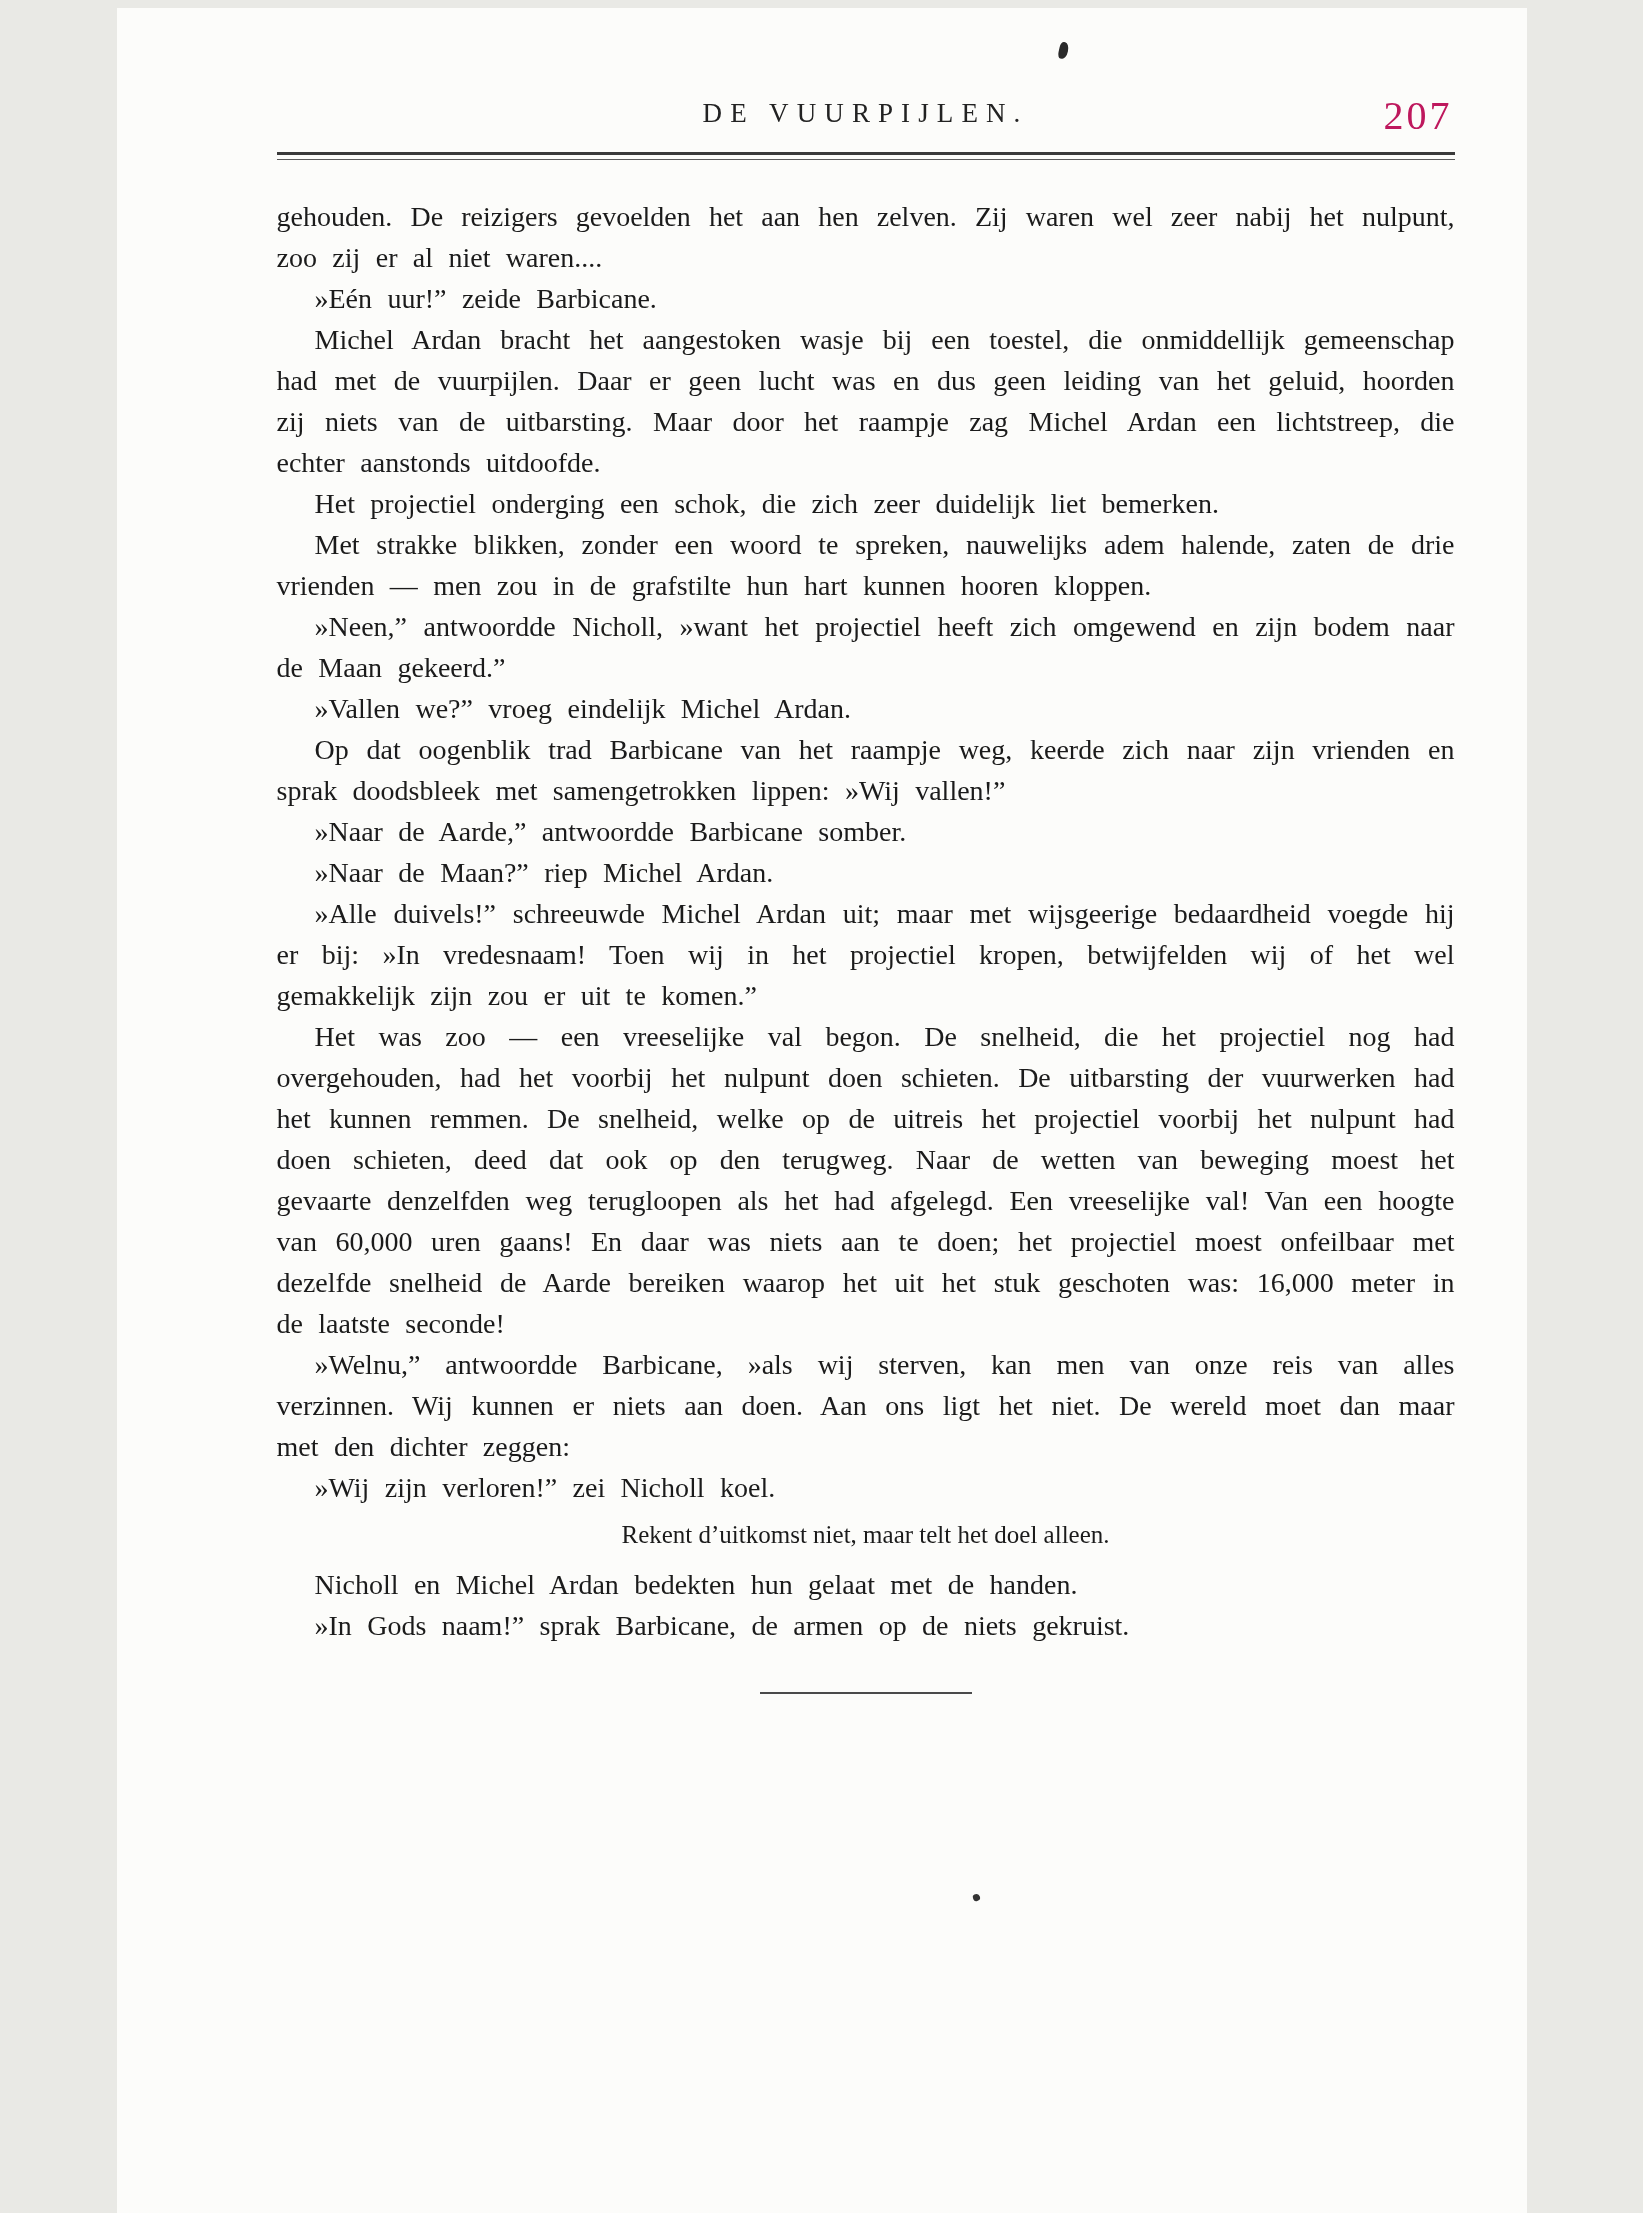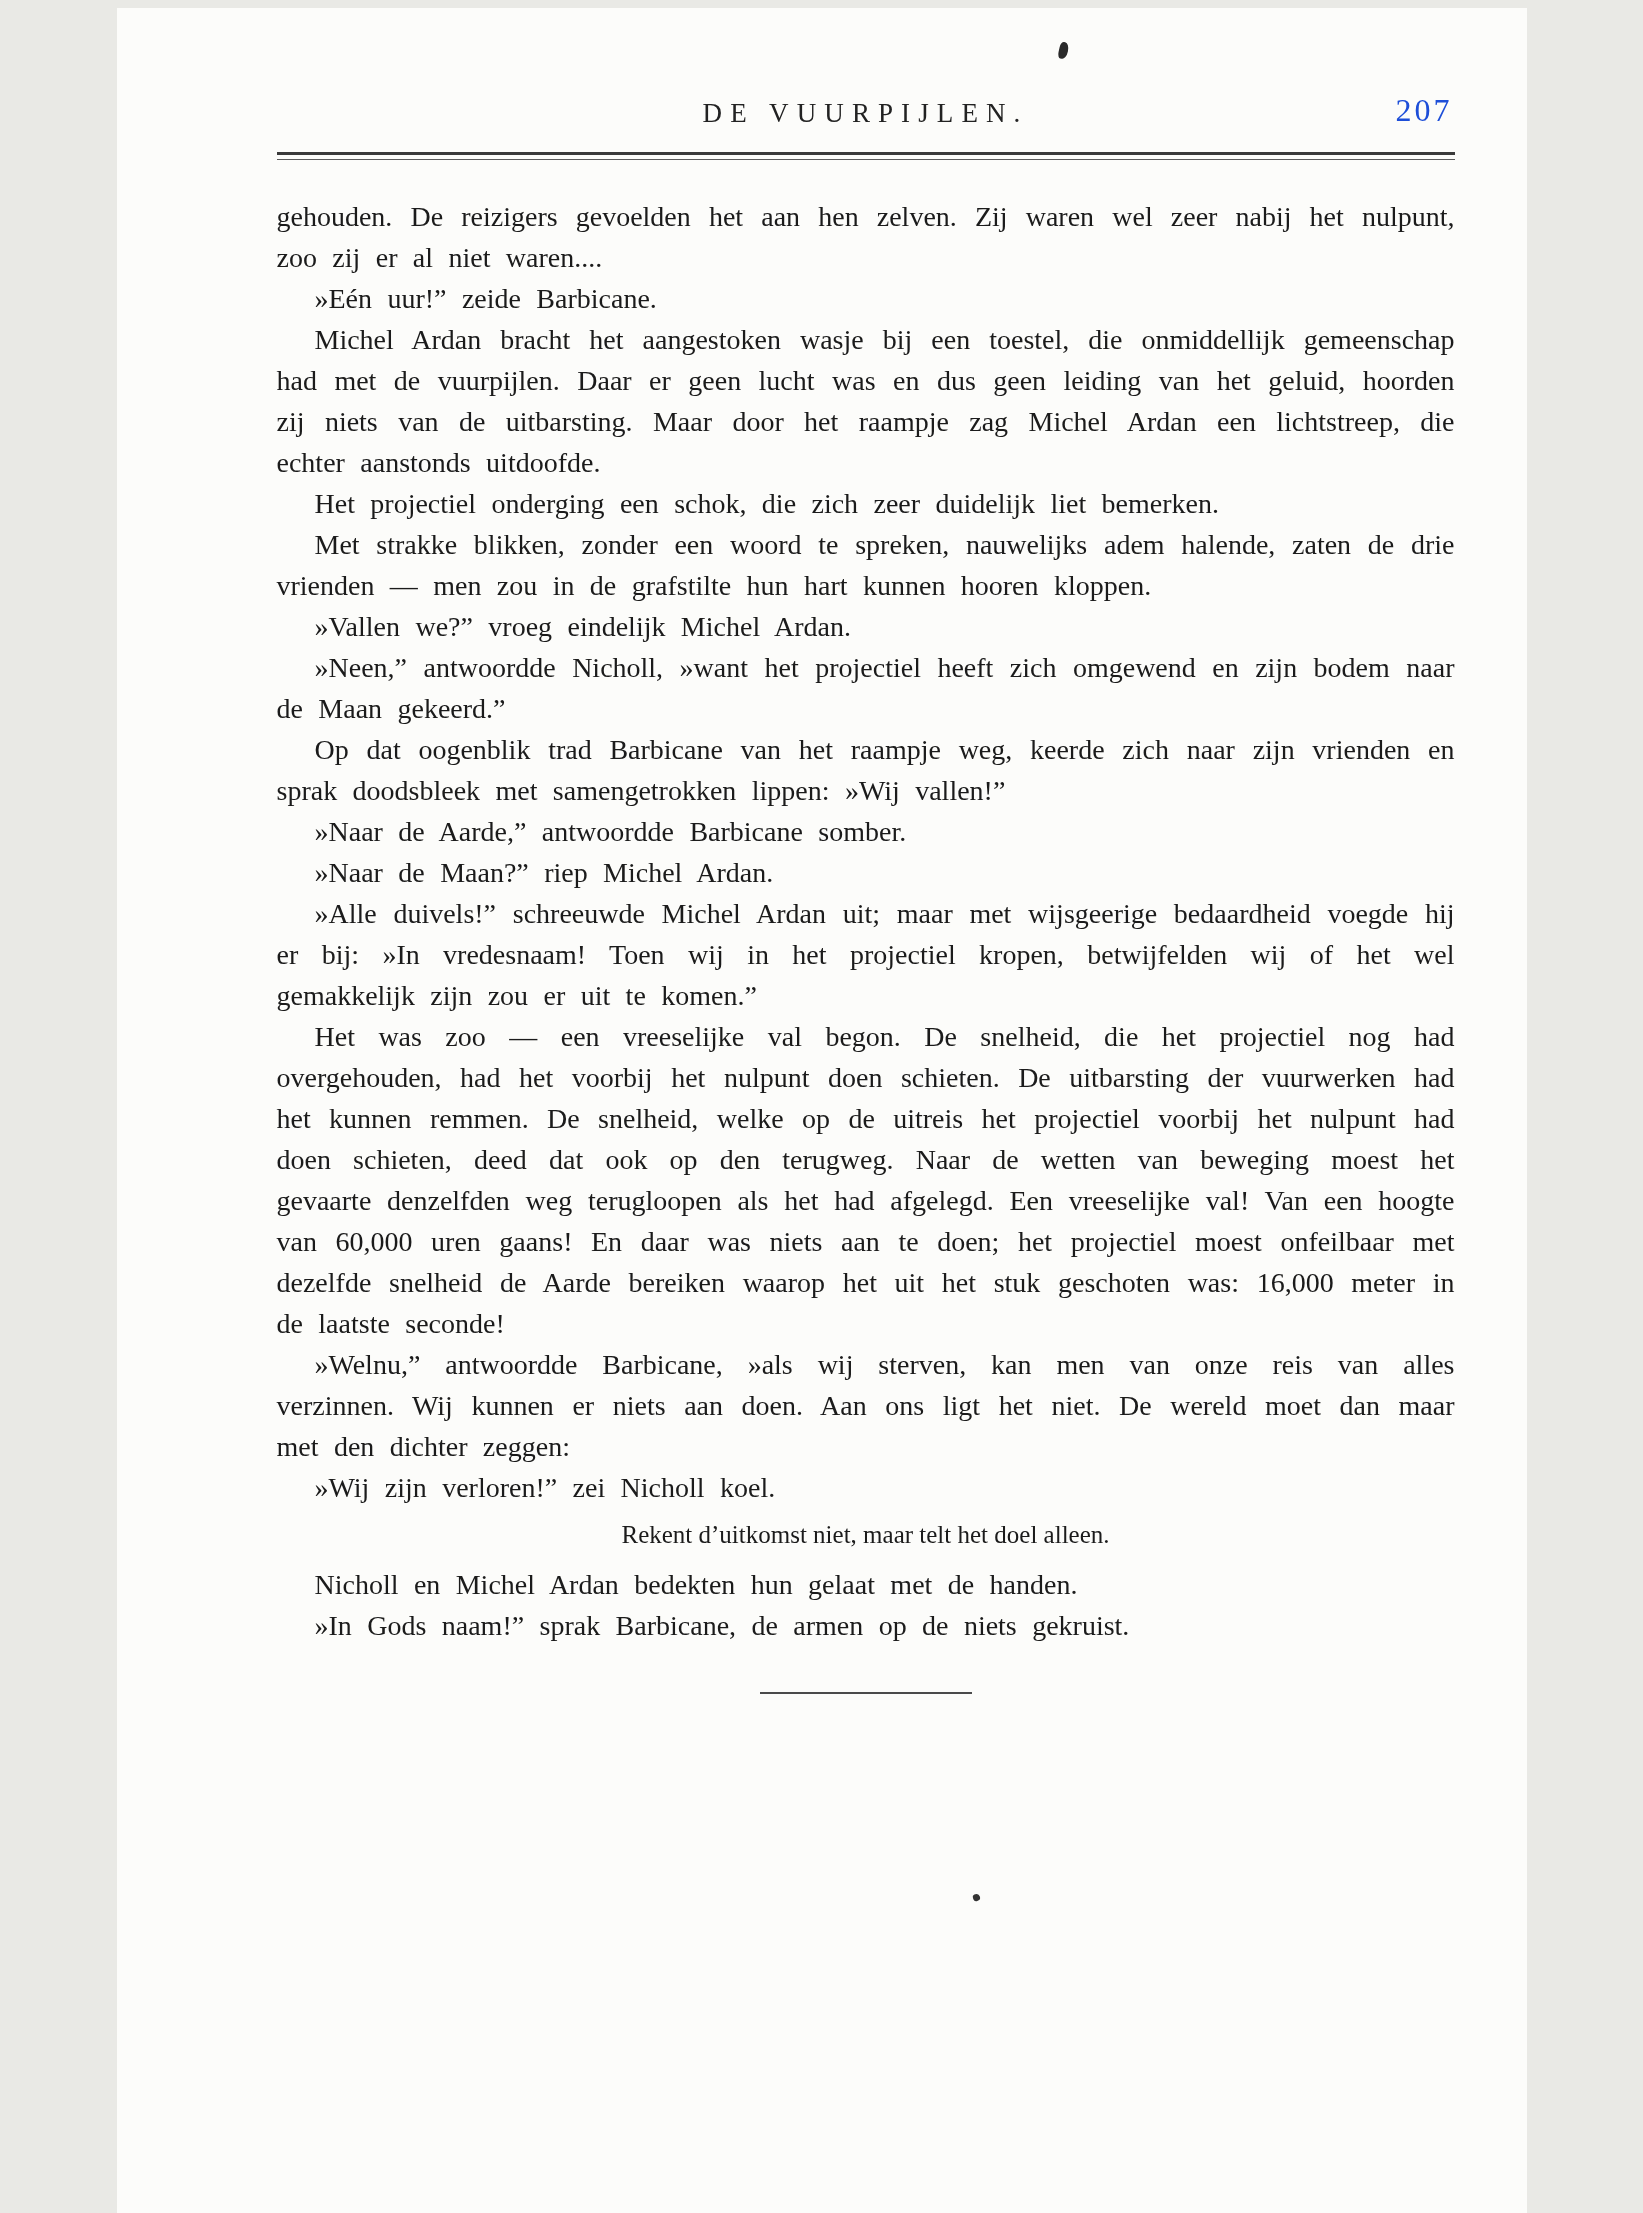--- a/index.html
+++ b/index.html
@@ -30,23 +30,23 @@
   .header .title {
     text-align: center;
     font-size: 27px;
     letter-spacing: 0.30em;
     color: #222;
   }
   .header .pagenum {
     position: absolute;
     right: 2px;
     top: -6px;
-    font-size: 32px;
+    font-size: 40px;
     letter-spacing: 3px;
-    color: #1d4ed8;
+    color: #be185d;
   }
 
   .head-rule {
     height: 4px;
     border-top: 3px solid #3a3a3a;
     border-bottom: 1px solid #5a5a5a;
     margin: 10px 0 36px 0;
   }
 
   .body-par {
@@ -107,22 +107,22 @@
       <div class="pagenum">207</div>
     </div>
 
     <div class="head-rule"></div>
 
     <p class="body-par">gehouden. De reizigers gevoelden het aan hen zelven. Zij waren wel zeer nabij het nulpunt, zoo zij er al niet waren....</p>
     <p class="body-par indent">»Eén uur!” zeide Barbicane.</p>
     <p class="body-par indent">Michel Ardan bracht het aangestoken wasje bij een toestel, die onmiddellijk gemeenschap had met de vuurpijlen. Daar er geen lucht was en dus geen leiding van het geluid, hoorden zij niets van de uitbarsting. Maar door het raampje zag Michel Ardan een lichtstreep, die echter aanstonds uitdoofde.</p>
     <p class="body-par indent">Het projectiel onderging een schok, die zich zeer duidelijk liet bemerken.</p>
     <p class="body-par indent">Met strakke blikken, zonder een woord te spreken, nauwelijks adem halende, zaten de drie vrienden — men zou in de grafstilte hun hart kunnen hooren kloppen.</p>
+    <p class="body-par indent">»Neen,” antwoordde Nicholl, »want het projectiel heeft zich omgewend en zijn bodem naar de Maan gekeerd.”</p>
     <p class="body-par indent">»Vallen we?” vroeg eindelijk Michel Ardan.</p>
-    <p class="body-par indent">»Neen,” antwoordde Nicholl, »want het projectiel heeft zich omgewend en zijn bodem naar de Maan gekeerd.”</p>
     <p class="body-par indent">Op dat oogenblik trad Barbicane van het raampje weg, keerde zich naar zijn vrienden en sprak doodsbleek met samengetrokken lippen: »Wij vallen!”</p>
     <p class="body-par indent">»Naar de Aarde,” antwoordde Barbicane somber.</p>
     <p class="body-par indent">»Naar de Maan?” riep Michel Ardan.</p>
     <p class="body-par indent">»Alle duivels!” schreeuwde Michel Ardan uit; maar met wijsgeerige bedaardheid voegde hij er bij: »In vredesnaam! Toen wij in het projectiel kropen, betwijfelden wij of het wel gemakkelijk zijn zou er uit te komen.”</p>
     <p class="body-par indent">Het was zoo — een vreeselijke val begon. De snelheid, die het projectiel nog had overgehouden, had het voorbij het nulpunt doen schieten. De uitbarsting der vuurwerken had het kunnen remmen. De snelheid, welke op de uitreis het projectiel voorbij het nulpunt had doen schieten, deed dat ook op den terugweg. Naar de wetten van beweging moest het gevaarte denzelfden weg terugloopen als het had afgelegd. Een vreeselijke val! Van een hoogte van 60,000 uren gaans! En daar was niets aan te doen; het projectiel moest onfeilbaar met dezelfde snelheid de Aarde bereiken waarop het uit het stuk geschoten was: 16,000 meter in de laatste seconde!</p>
     <p class="body-par indent">»Welnu,” antwoordde Barbicane, »als wij sterven, kan men van onze reis van alles verzinnen. Wij kunnen er niets aan doen. Aan ons ligt het niet. De wereld moet dan maar met den dichter zeggen:</p>
     <p class="body-par indent">»Wij zijn verloren!” zei Nicholl koel.</p>
     <p class="verse">Rekent d’uitkomst niet, maar telt het doel alleen.</p>
     <p class="body-par indent">Nicholl en Michel Ardan bedekten hun gelaat met de handen.</p>
     <p class="body-par indent">»In Gods naam!” sprak Barbicane, de armen op de niets gekruist.</p>

